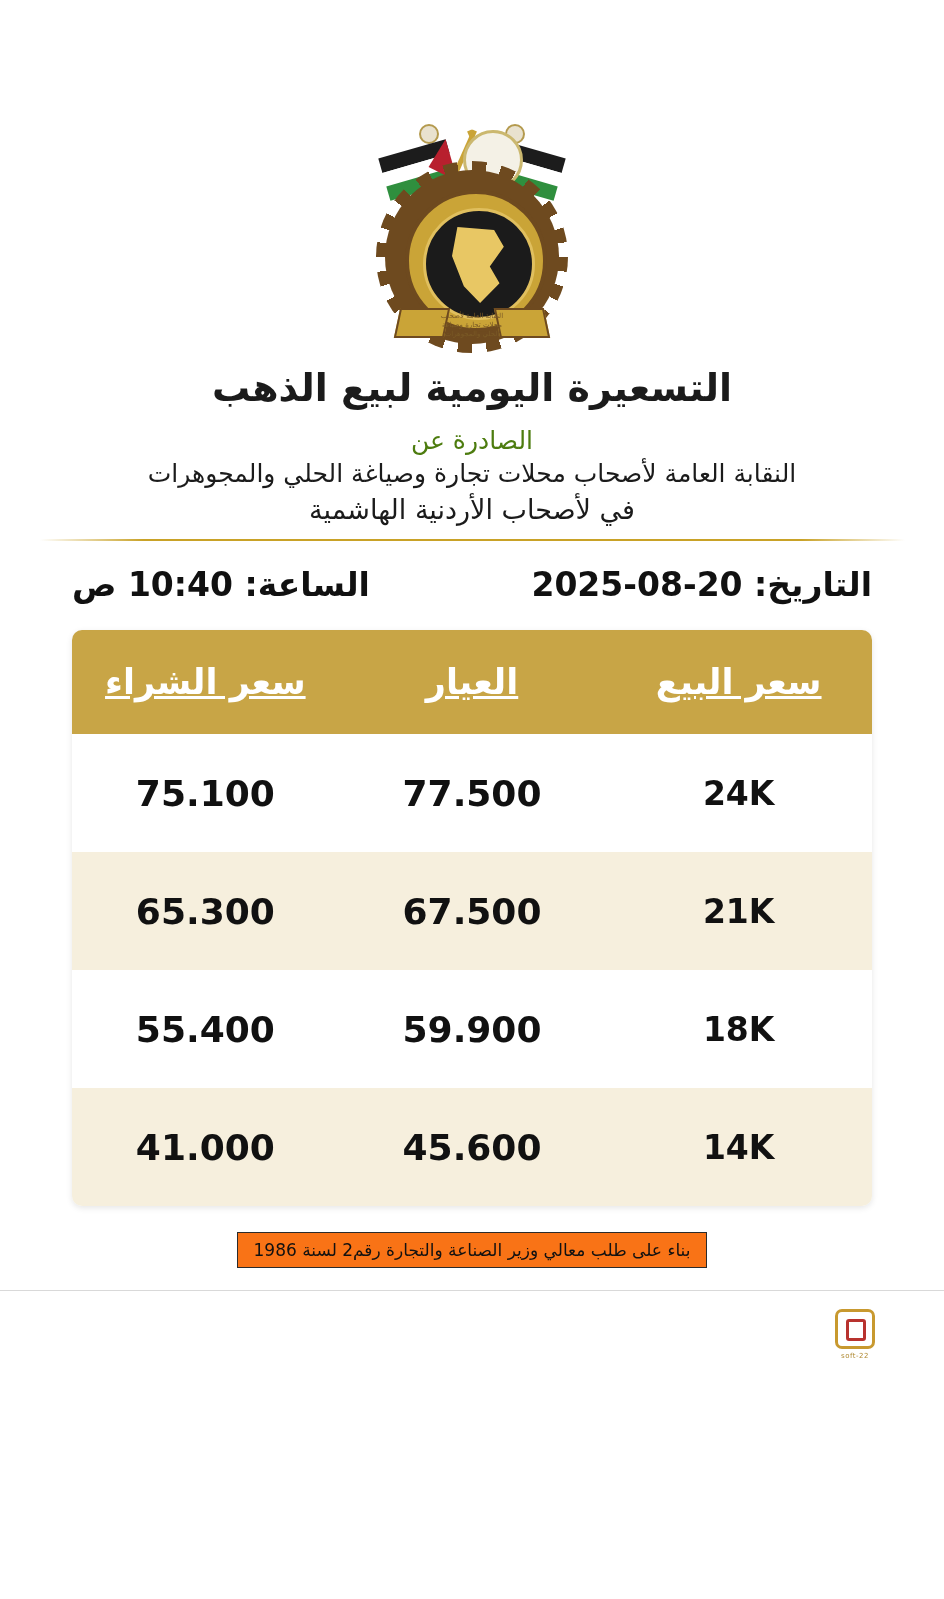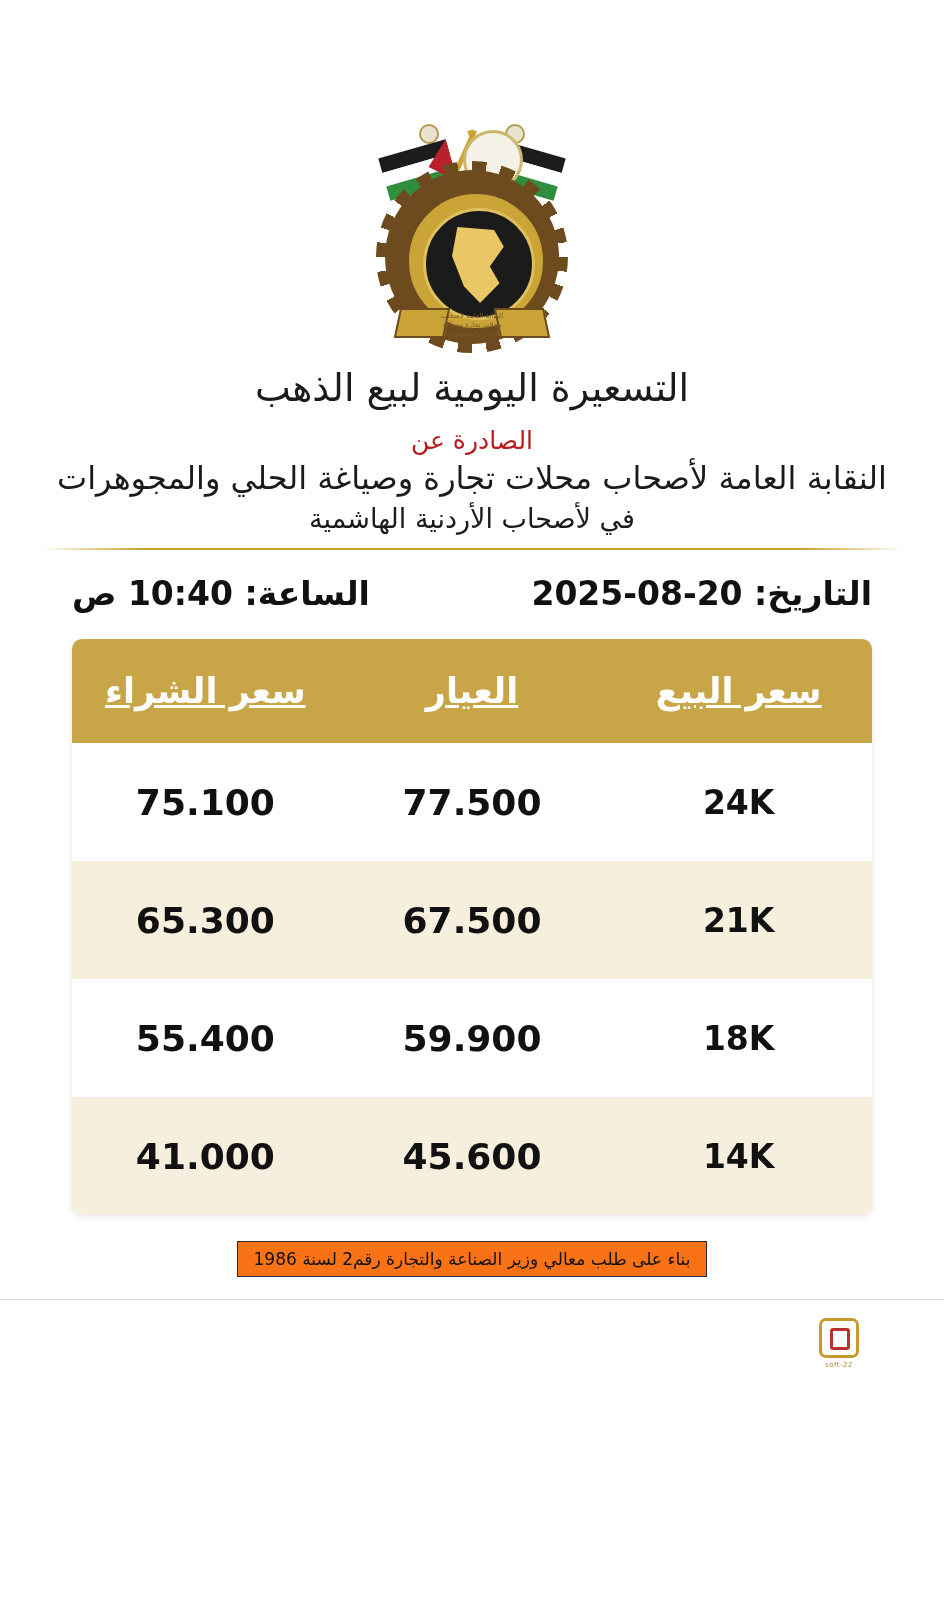--- a/index.html
+++ b/index.html
@@ -147,34 +147,34 @@
     border: 2px solid #6e4a1f;
     top: 2px;
   }
   .rs-l { left: 0; transform: skewX(-12deg); }
   .rs-r { right: 0; transform: skewX(12deg); }
 
   
   .title-main {
     margin-top: 18px;
     font-size: 38px;
-    font-weight: normal;
+    font-weight: bold;
     color: #1b1b1b;
     text-align: center;
     direction: rtl;
   }
   .sub1 {
     margin-top: 16px;
     font-size: 25px;
-    color: #b91c1c;
+    color: #4d7c0f;
     text-align: center;
   }
   .sub2 {
     margin-top: 4px;
-    font-size: 32px;
+    font-size: 25px;
     color: #1b1b1b;
     text-align: center;
   }
   .sub3 {
     margin-top: 6px;
     font-size: 27px;
     color: #1b1b1b;
     text-align: center;
   }
   .gold-rule {
@@ -258,21 +258,21 @@
   }
 
   
   .footer {
     width: 944px;
     height: 112px;
     position: relative;
   }
   .brandmark {
     position: absolute;
-    right: 82px;
+    right: 66px;
     top: 18px;
     width: 46px;
     text-align: center;
   }
   .bm-box {
     width: 34px; height: 34px;
     margin: 0 auto;
     border: 3px solid #c8992f;
     border-radius: 7px;
     position: relative;

